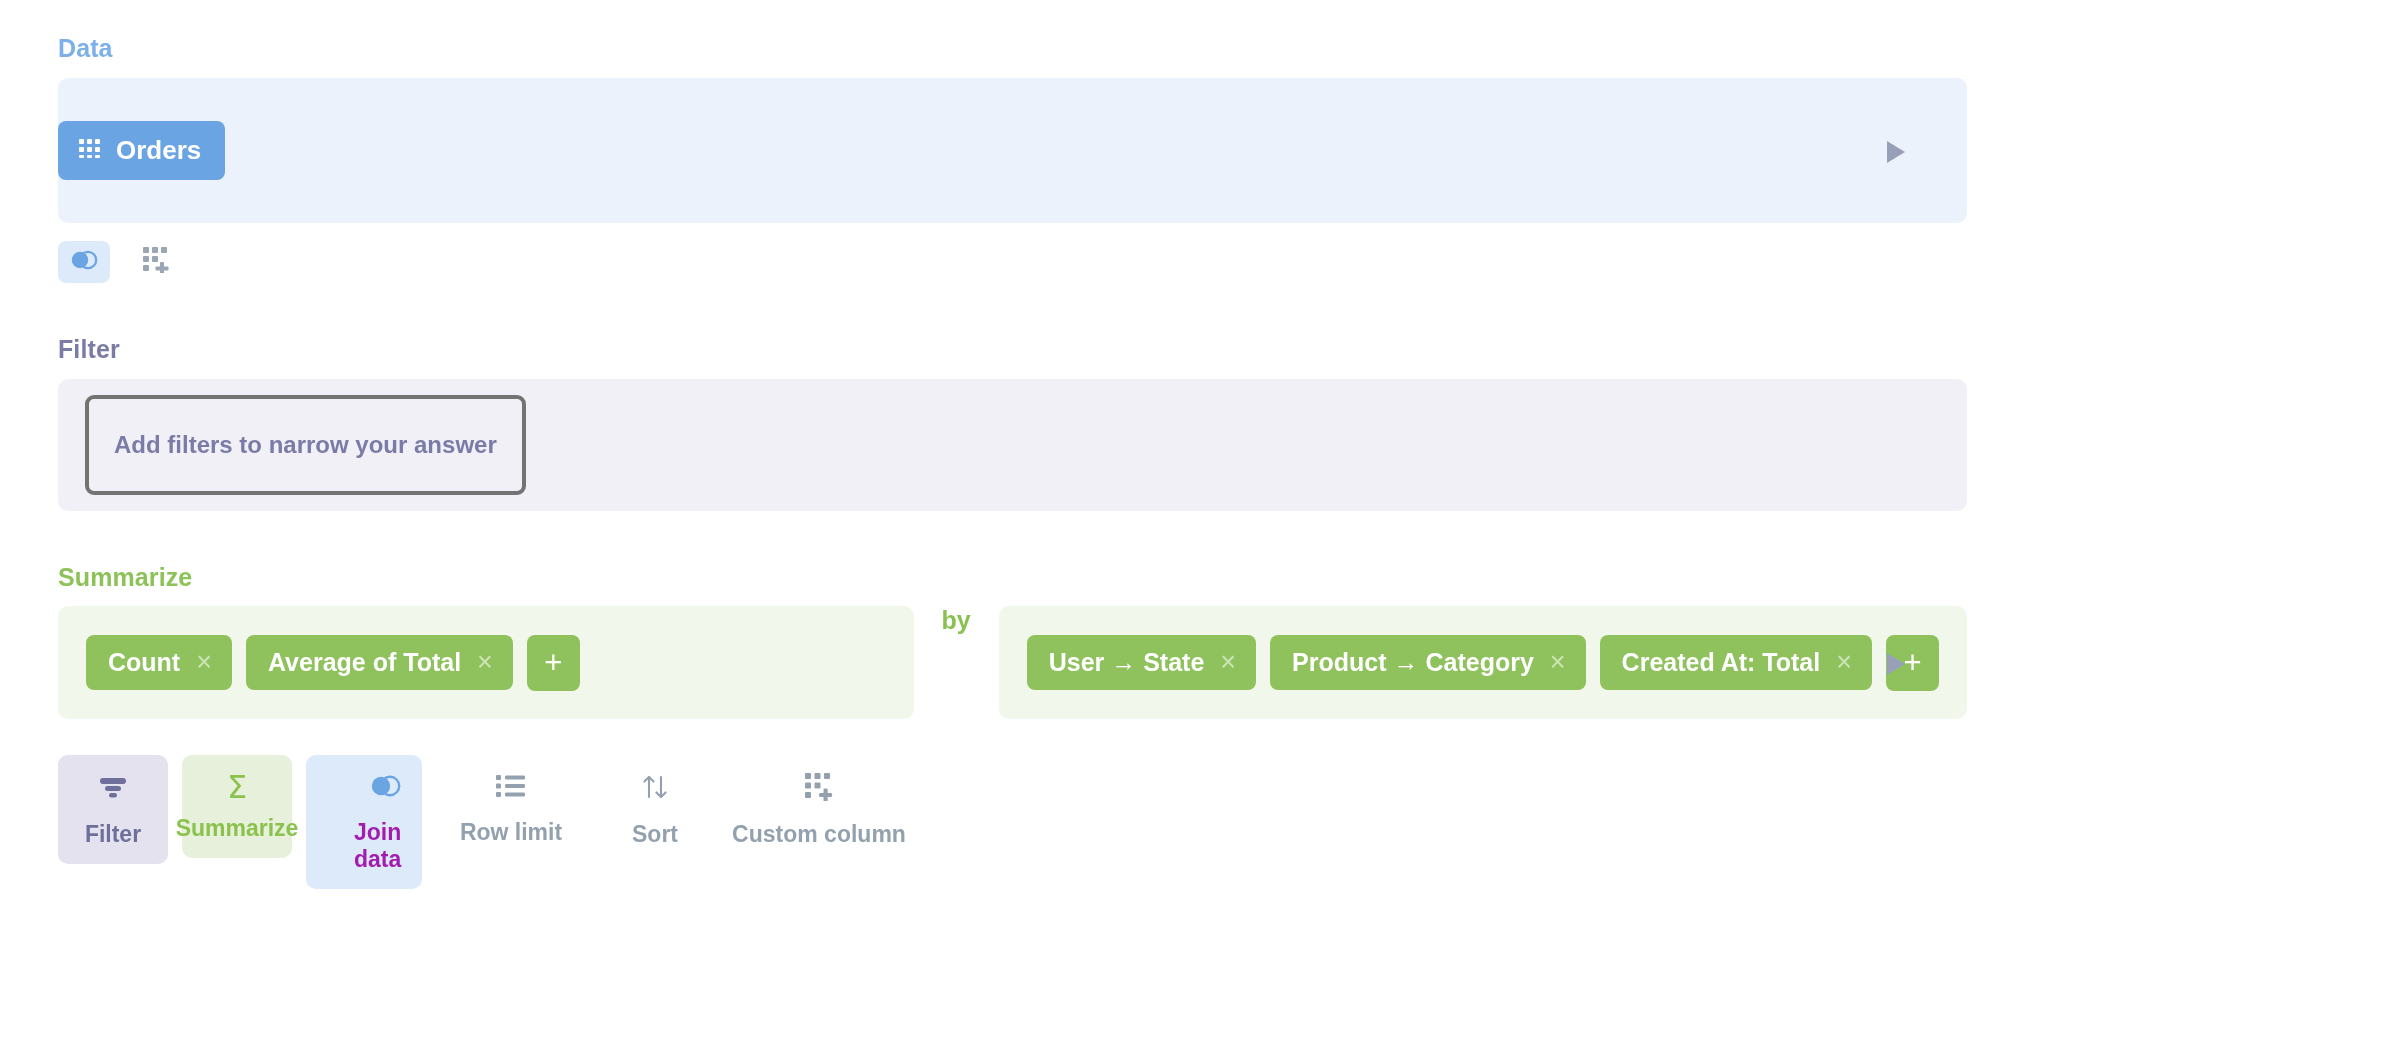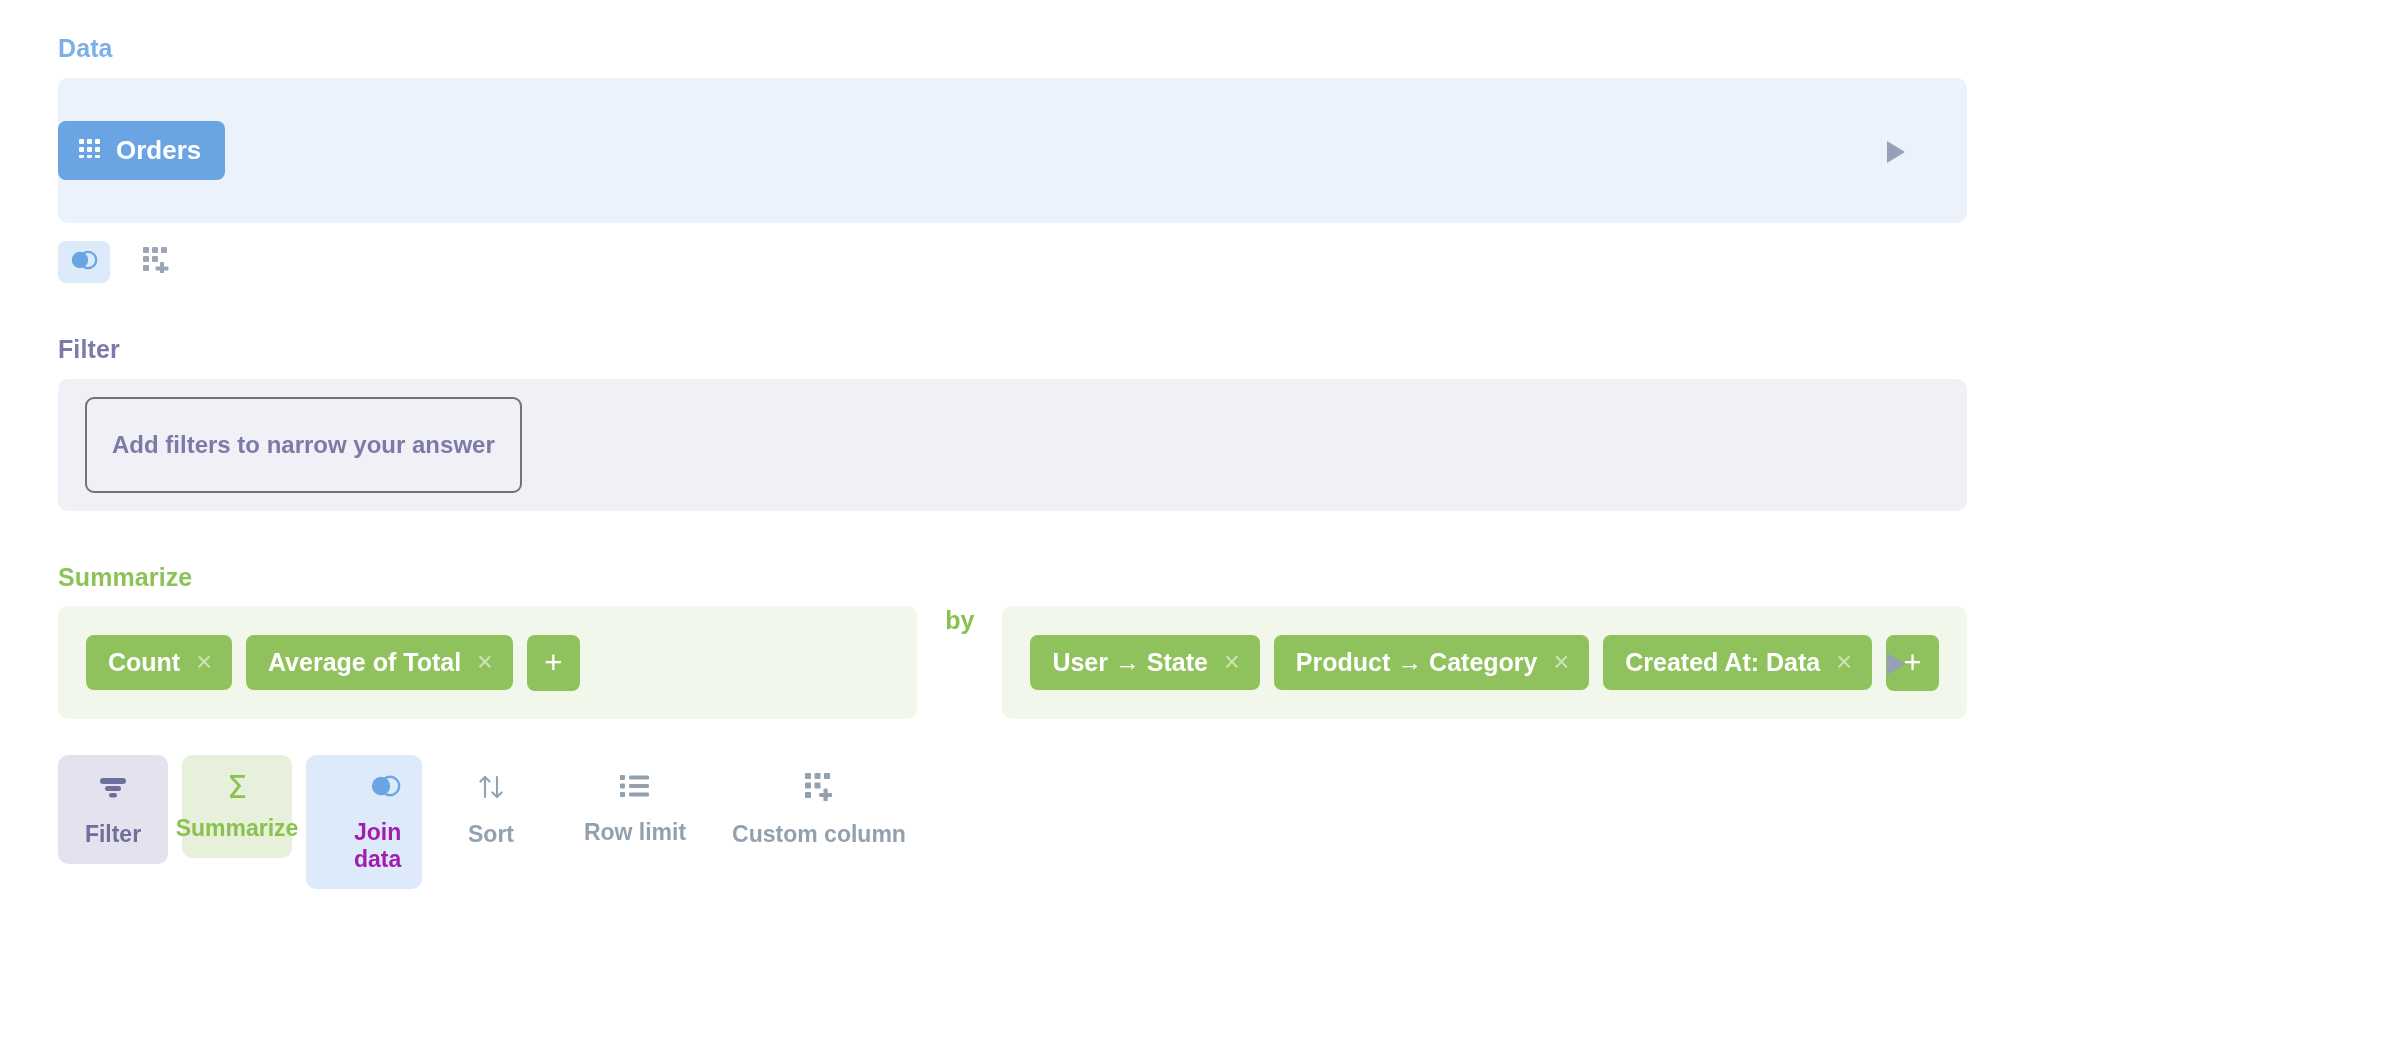--- a/index.html
+++ b/index.html
@@ -64,21 +64,21 @@
     width: 52px; height: 42px;
     display: flex; align-items: center; justify-content: center;
     border-radius: 8px;
     cursor: pointer;
   }
   .mini-btn.active { background: #DCEAFA; }
 
   
   .filter-section { margin-top: 52px; }
   .filter-placeholder {
-    border: 2px solid #737373;
+    border: 4px solid #737373;
     border-radius: 9px;
     color: #7B7BA8;
     font-size: 24px;
     font-weight: bold;
     padding: 32px 25px;
     background: transparent;
     cursor: pointer;
   }
 
   
@@ -253,21 +253,21 @@
       <div class="step-box box-summarize brk-box">
         <div class="pill">
           <span>User → State</span>
           <span class="x">×</span>
         </div>
         <div class="pill">
           <span>Product → Category</span>
           <span class="x">×</span>
         </div>
         <div class="pill">
-          <span>Created At: Data</span>
+          <span>Created At: Total</span>
           <span class="x">×</span>
         </div>
         <div class="plus-pill">+</div>
       </div>
 
       <span class="run-arrow" style="top:44px;">
         <svg width="26" height="28" viewBox="0 0 26 28">
           <path d="M4 3 L22 14 L4 25 Z" fill="#97A0B8"></path>
         </svg>
       </span>
@@ -296,50 +296,50 @@
 
     <div class="action-btn act-join">
       <span>
         <svg width="34" height="26" viewBox="0 0 34 26">
           <circle cx="13" cy="13" r="9.2" fill="#6BA4E3"></circle>
           <circle cx="22" cy="13" r="9.2" fill="none" stroke="#6BA4E3" stroke-width="2.4"></circle>
           <path d="M17.5 5.2 A9.2 9.2 0 0 1 17.5 20.8 A9.2 9.2 0 0 0 17.5 5.2 Z" fill="#DCEAFA"></path>
         </svg>
       </span>
       <span>Join data</span>
-    </div>
-
-    <div class="action-btn act-plain">
-      <span>
-        <svg width="30" height="28" viewBox="0 0 30 28">
-          <g stroke="#93A1AF" stroke-width="2.1" fill="none" stroke-linecap="round" stroke-linejoin="round">
-            <path d="M9 24 L9 4"></path>
-              <path d="M4.4 8.6 L9 4 L13.6 8.6"></path>
-            <path d="M21 4 L21 24"></path>
-              <path d="M16.4 19.4 L21 24 L25.6 19.4"></path>
-          </g>
-        </svg>
-      </span>
-      <span>Sort</span>
     </div>
 
     <div class="action-btn act-plain act-rowlimit">
       <span>
         <svg width="30" height="26" viewBox="0 0 30 26">
           <g fill="#93A1AF">
             <rect x="0" y="2" width="5" height="5" rx="1"></rect>
             <rect x="9" y="2.4" width="20" height="4.2" rx="1.4"></rect>
             <rect x="0" y="10.5" width="5" height="5" rx="1"></rect>
             <rect x="9" y="10.9" width="20" height="4.2" rx="1.4"></rect>
             <rect x="0" y="19" width="5" height="5" rx="1"></rect>
             <rect x="9" y="19.4" width="20" height="4.2" rx="1.4"></rect>
           </g>
         </svg>
       </span>
       <span>Row limit</span>
+    </div>
+
+    <div class="action-btn act-plain">
+      <span>
+        <svg width="30" height="28" viewBox="0 0 30 28">
+          <g stroke="#93A1AF" stroke-width="2.1" fill="none" stroke-linecap="round" stroke-linejoin="round">
+            <path d="M9 24 L9 4"></path>
+              <path d="M4.4 8.6 L9 4 L13.6 8.6"></path>
+            <path d="M21 4 L21 24"></path>
+              <path d="M16.4 19.4 L21 24 L25.6 19.4"></path>
+          </g>
+        </svg>
+      </span>
+      <span>Sort</span>
     </div>
 
     <div class="action-btn act-plain act-customcol">
       <span>
         <svg width="28" height="28" viewBox="0 0 28 28">
           <g fill="#93A1AF">
             <rect x="0" y="0" width="6" height="6" rx="1"></rect>
             <rect x="9.5" y="0" width="6" height="6" rx="1"></rect>
             <rect x="19" y="0" width="6" height="6" rx="1"></rect>
             <rect x="0" y="9.5" width="6" height="6" rx="1"></rect>

